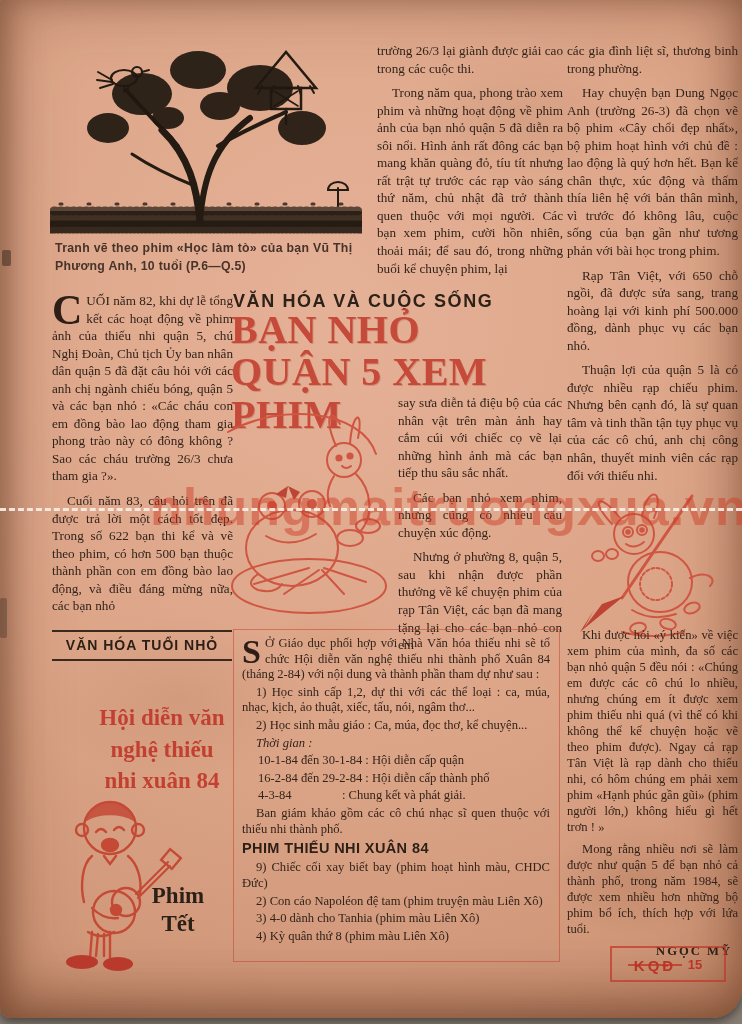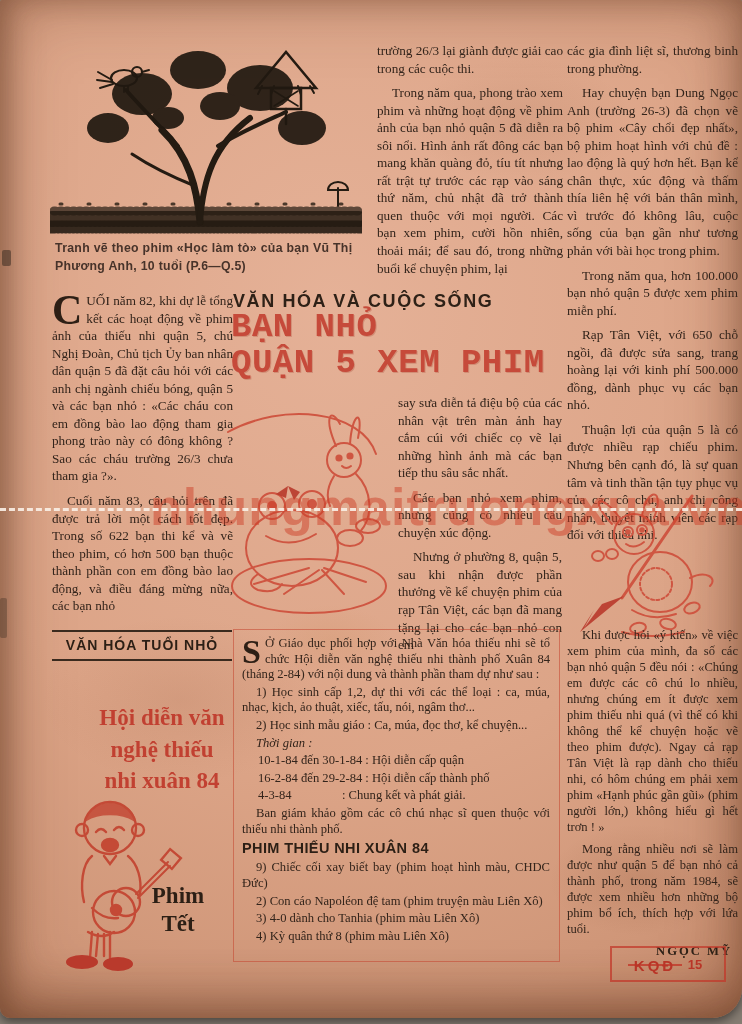--- a/index.html
+++ b/index.html
@@ -32,22 +32,22 @@
     float:left;font-size:42px;line-height:33px;font-weight:bold;
     padding:2px 4px 0 0;color:#2d1f15;
   }
   .kicker{
     position:absolute;left:233px;top:291px;width:330px;
     font-family:"Liberation Sans",sans-serif;
     font-size:18px;font-weight:bold;letter-spacing:1.6px;color:#2e2117;
   }
   .headline{
     position:absolute;left:231px;top:309px;width:335px;
-    font-family:Liberation Mono, monospace;font-weight:bold;
-    font-size:34px;line-height:1.06;color:#c44334;opacity:.93;
+    font-family:Liberation Serif, serif;font-weight:bold;
+    font-size:40px;line-height:1.06;color:#c44334;opacity:.93;
     letter-spacing:.5px;text-shadow:1px 1px 0 rgba(150,40,25,.25);
   }
   .caption{
     position:absolute;left:55px;top:240px;width:304px;
     font-family:"Liberation Sans",sans-serif;font-size:12.3px;font-weight:bold;
     color:#47332а;color:#47332a;line-height:1.45;letter-spacing:.3px;
   }
   .watermark{
     position:absolute;left:150px;top:477px;
     font-family:"Liberation Sans",sans-serif;font-weight:bold;
@@ -162,21 +162,20 @@
   <div class="caption">Tranh vẽ theo phim «Học làm tò» của bạn Vũ Thị Phương Anh, 10 tuổi (P.6—Q.5)</div>
 
   <div class="col small-type" style="left:377px;top:42px;width:186px;height:248px;">
     <p class="noindent">trường 26/3 lại giành được giải cao trong các cuộc thi.</p>
     <p>Trong năm qua, phong trào xem phim và những hoạt động về phim ảnh của bạn nhỏ quận 5 đã diễn ra sôi nổi. Hình ảnh rất đông các bạn mang khăn quàng đỏ, tíu tít nhưng rất trật tự trước các rạp vào sáng thứ năm, chủ nhật đã trở thành quen thuộc với mọi người. Các bạn xem phim, cười hồn nhiên, thoải mái; để sau đó, trong những buổi kể chuyện phim, lại</p>
   </div>
 
   <div class="col small-type" style="left:567px;top:42px;width:171px;height:438px;">
     <p class="noindent">các gia đình liệt sĩ, thương binh trong phường.</p>
     <p>Hay chuyện bạn Dung Ngọc Anh (trường 26-3) đã chọn vẽ bộ phim «Cây chổi đẹp nhất», bộ phim hoạt hình với chủ đề : lao động là quý hơn hết. Bạn kể chân thực, xúc động và thấm thía liên hệ với bản thân mình, vì trước đó không lâu, cuộc sống của bạn gần như tương phản với bài học trong phim.</p>
-    <p>Trong năm qua, hơn 100.000 bạn nhỏ quận 5 được xem phim miễn phí.</p>
     <p>Rạp Tân Việt, với 650 chỗ ngồi, đã được sửa sang, trang hoàng lại với kinh phí 500.000 đồng, dành phục vụ các bạn nhỏ.</p>
     <p>Thuận lợi của quận 5 là có được nhiều rạp chiếu phim. Nhưng bên cạnh đó, là sự quan tâm và tinh thần tận tụy phục vụ của các cô chú, anh chị công nhân, thuyết minh viên các rạp đối với thiếu nhi.</p>
   </div>
 
   <div class="kicker">VĂN HÓA VÀ CUỘC SỐNG</div>
   <div class="headline">
     <div>BẠN NHỎ</div>
     <div>QUẬN 5 XEM PHIM</div>
   </div>
 

